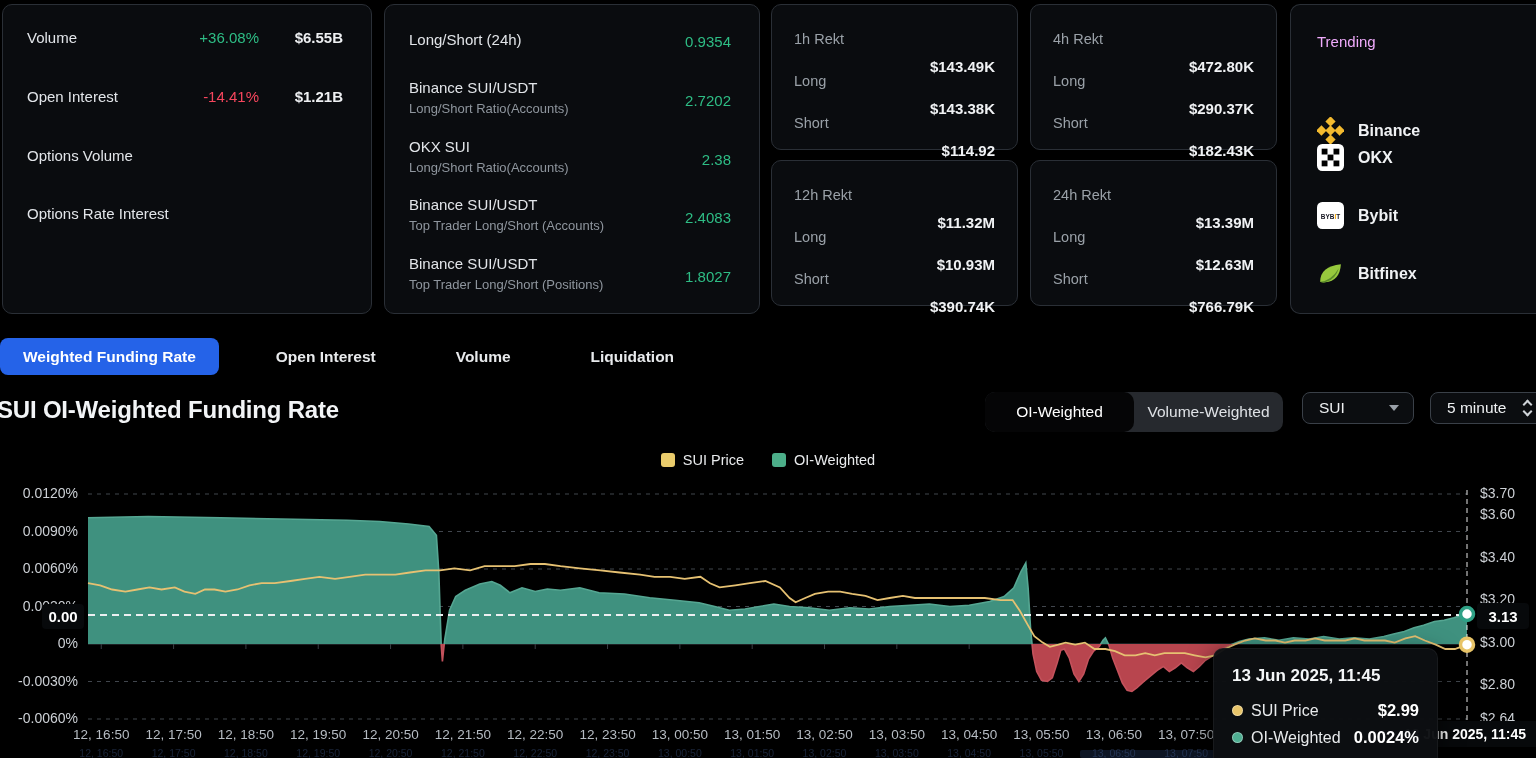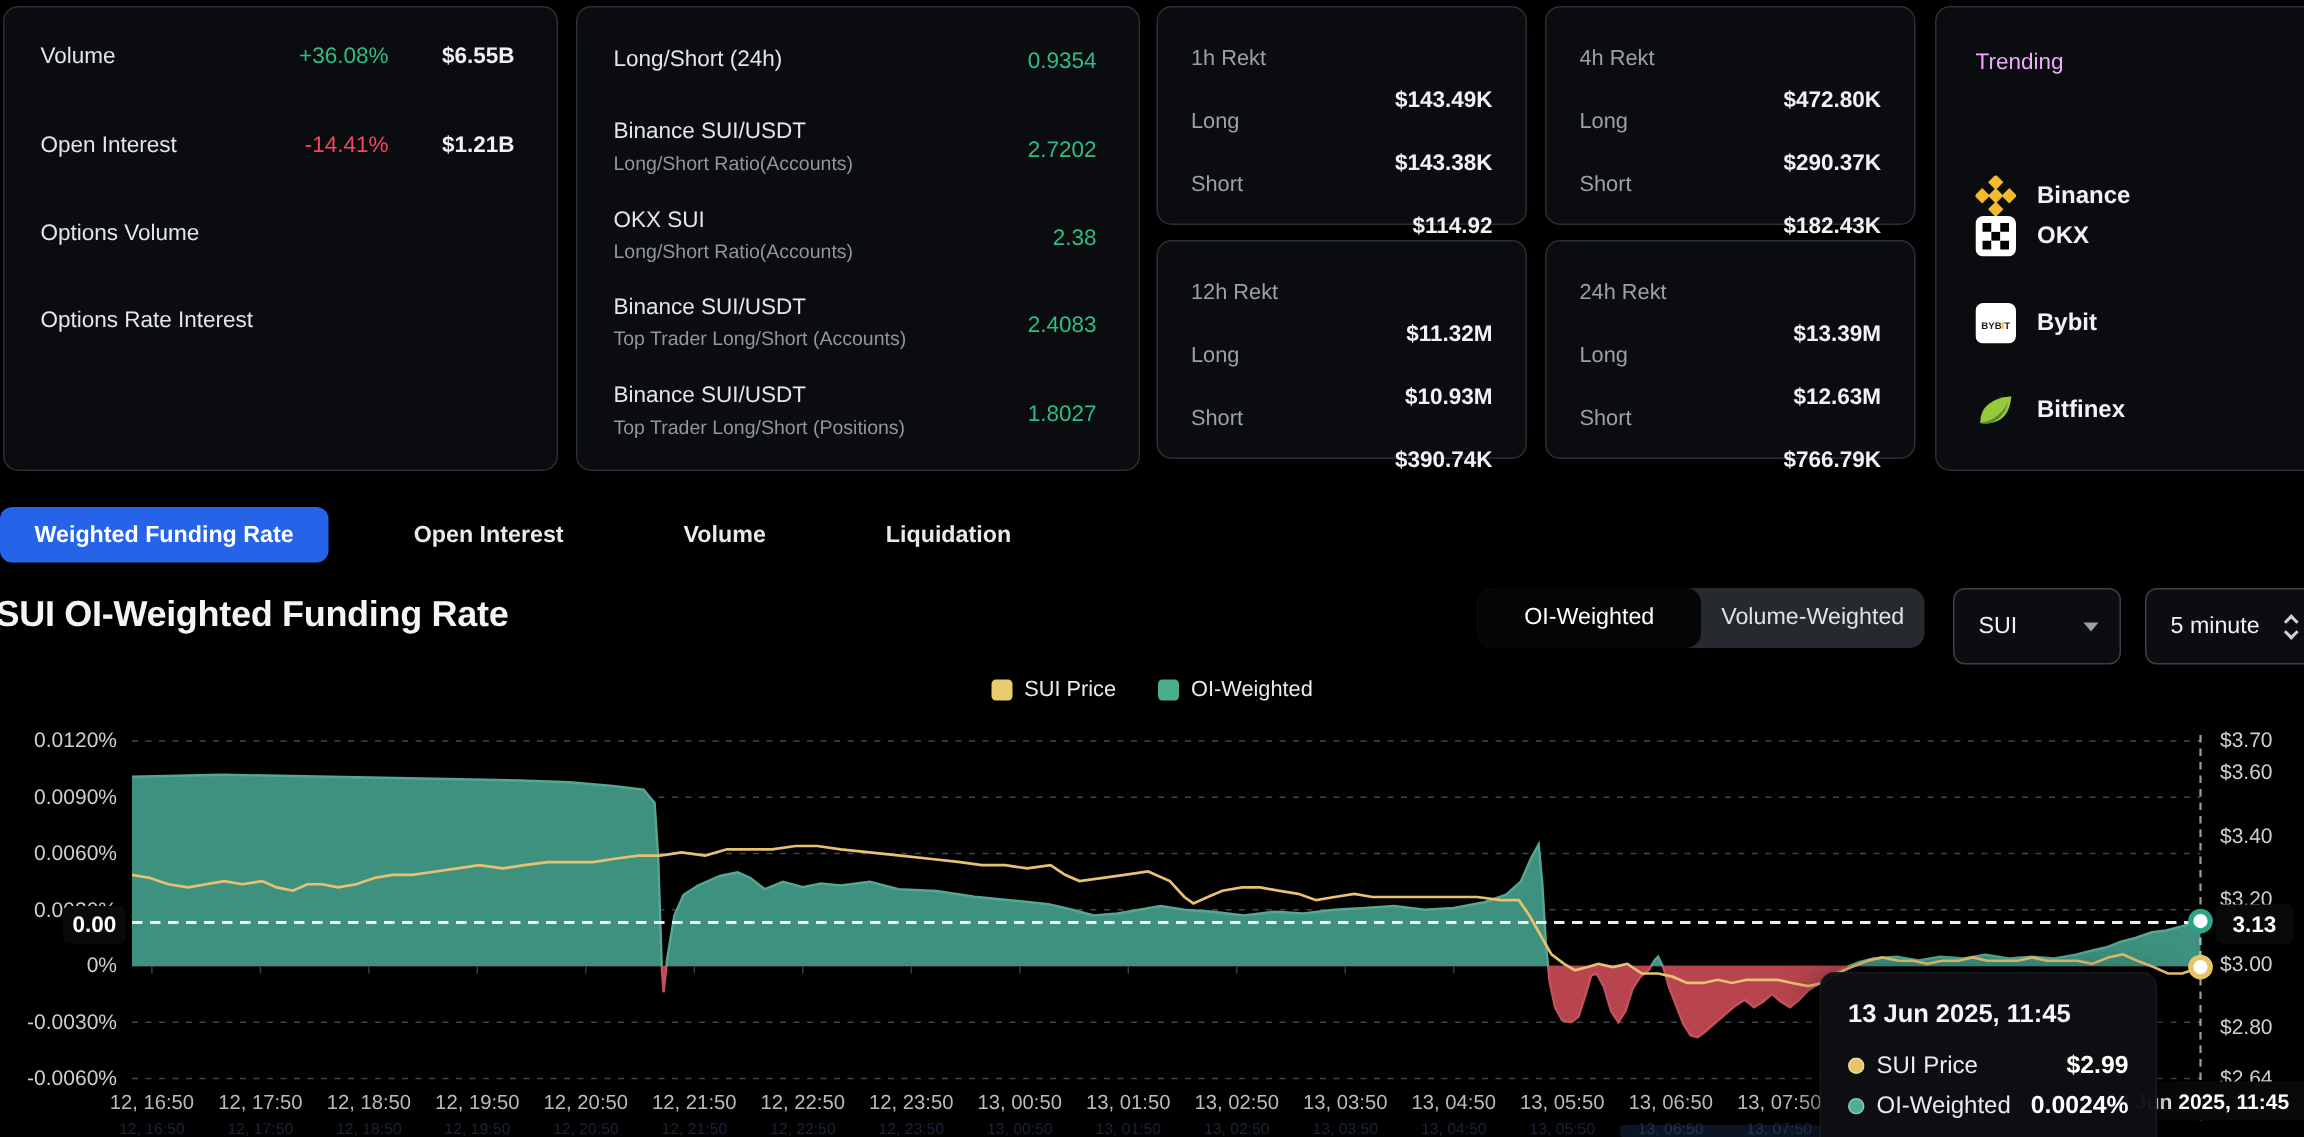--- a/index.html
+++ b/index.html
@@ -35,21 +35,21 @@
   
   .tabs{position:absolute;left:0;top:338px;height:37px;display:flex;align-items:center;}
   .tab{font-size:15.5px;font-weight:700;color:#e8eaec;padding:12px 23px;height:37px;display:flex;align-items:center;border-radius:8px;cursor:pointer;}
   .tab.active{background:#2563e8;color:#fff;}
   .tab+.tab{margin-left:34px;}
   
   .chart-title{position:absolute;left:-3px;top:396px;font-size:24px;font-weight:700;color:#f2f4f6;letter-spacing:-0.2px;}
   .seg{position:absolute;left:985px;top:392px;width:298px;height:40px;background:#26292e;border-radius:10px;display:flex;padding:0;}
   .seg-opt{flex:1;display:flex;align-items:center;justify-content:center;font-size:15.5px;color:#dfe2e6;border-radius:10px;cursor:pointer;}
   .seg-opt.active{background:#050506;color:#fff;}
-  .select{position:absolute;top:392px;height:51px;background:#0b0d10;border:1px solid #3a4048;border-radius:8px;display:flex;align-items:center;padding:0 14px 0 16px;font-size:15.5px;color:#eef0f2;cursor:pointer;}
+  .select{position:absolute;top:392px;height:32px;background:#0b0d10;border:1px solid #3a4048;border-radius:8px;display:flex;align-items:center;padding:0 14px 0 16px;font-size:15.5px;color:#eef0f2;cursor:pointer;}
   .sel-sym{left:1302px;width:112px;}
   .sel-int{left:1430px;width:116px;}
   .caret-down{margin-left:auto;width:0;height:0;border-left:5px solid transparent;border-right:5px solid transparent;border-top:6px solid #9aa0a8;}
   .updown{margin-left:auto;display:flex;flex-direction:column;gap:3px;align-items:center;}
   .chev{width:7px;height:7px;border:solid #cfd3d8;border-width:2px 2px 0 0;}
   .chev.up{transform:rotate(-45deg);}
   .chev.dn{transform:rotate(135deg);margin-top:-3px;}
   
   .legend{position:absolute;left:0;top:452px;width:1536px;display:flex;justify-content:center;gap:28px;align-items:center;}
   .legend-item{display:flex;align-items:center;gap:8px;font-size:14.5px;color:#e8eaec;}

